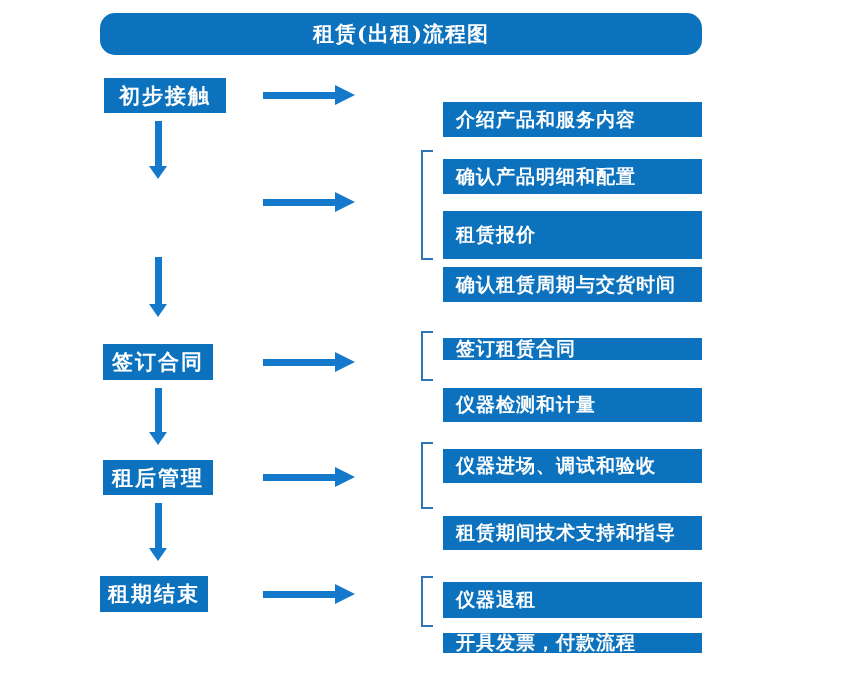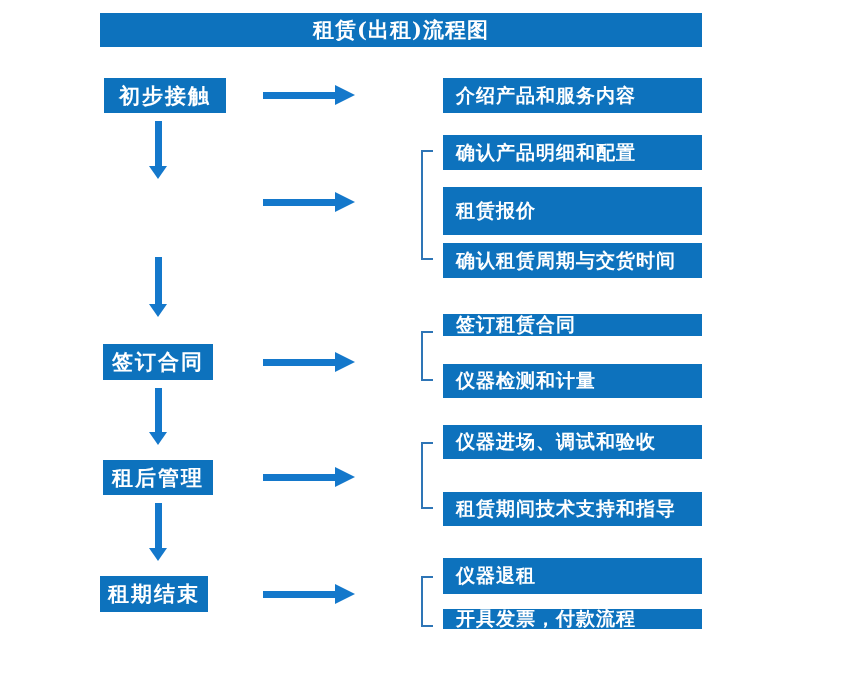--- a/index.html
+++ b/index.html
@@ -11,44 +11,44 @@
   }
   html,body{margin:0;padding:0;background:var(--bg);}
   .canvas{
     position:relative;
     width:844px;height:688px;
     background:var(--bg);
     font-family:"DejaVu Serif","DejaVu Sans",serif;
     overflow:hidden;
   }
   .title-bar{
-    position:absolute;left:100px;top:13px;width:602px;height:34px;
+    position:absolute;left:100px;top:13px;width:602px;height:42px;
     background:var(--box-blue);
     color:var(--text-white);
     font-size:21px;font-weight:bold;letter-spacing:1px;
-    display:flex;align-items:center;justify-content:center;
+    display:flex;align-items:center;justify-content:center;border-radius:15px;
   }
   .box{
     position:absolute;
     background:var(--box-blue);
     color:var(--text-white);
     font-weight:bold;
     display:flex;align-items:center;
     box-sizing:border-box;
     white-space:nowrap;
   }
   .left-box{
     justify-content:center;
     font-size:21px;letter-spacing:2px;font-family:Liberation Mono, monospace;
   }
   .right-box{
     left:443px;width:259px;
     justify-content:flex-start;
     padding-left:13px;
-    font-size:19px;letter-spacing:1px;
+    font-size:19px;letter-spacing:1px;margin-top:24px;
   }
   
   .h-arrow{position:absolute;left:263px;width:92px;height:20px;}
   .h-arrow .shaft{position:absolute;left:0;top:7px;width:74px;height:7px;background:var(--arrow-blue);}
   .h-arrow .head{position:absolute;right:0;top:0;width:0;height:0;
     border-top:10px solid transparent;border-bottom:10px solid transparent;
     border-left:20px solid var(--arrow-blue);}
   
   .v-arrow{position:absolute;left:149px;width:18px;}
   .v-arrow .shaft{position:absolute;left:6px;top:0;width:7px;height:calc(100% - 13px);background:var(--arrow-blue);}

